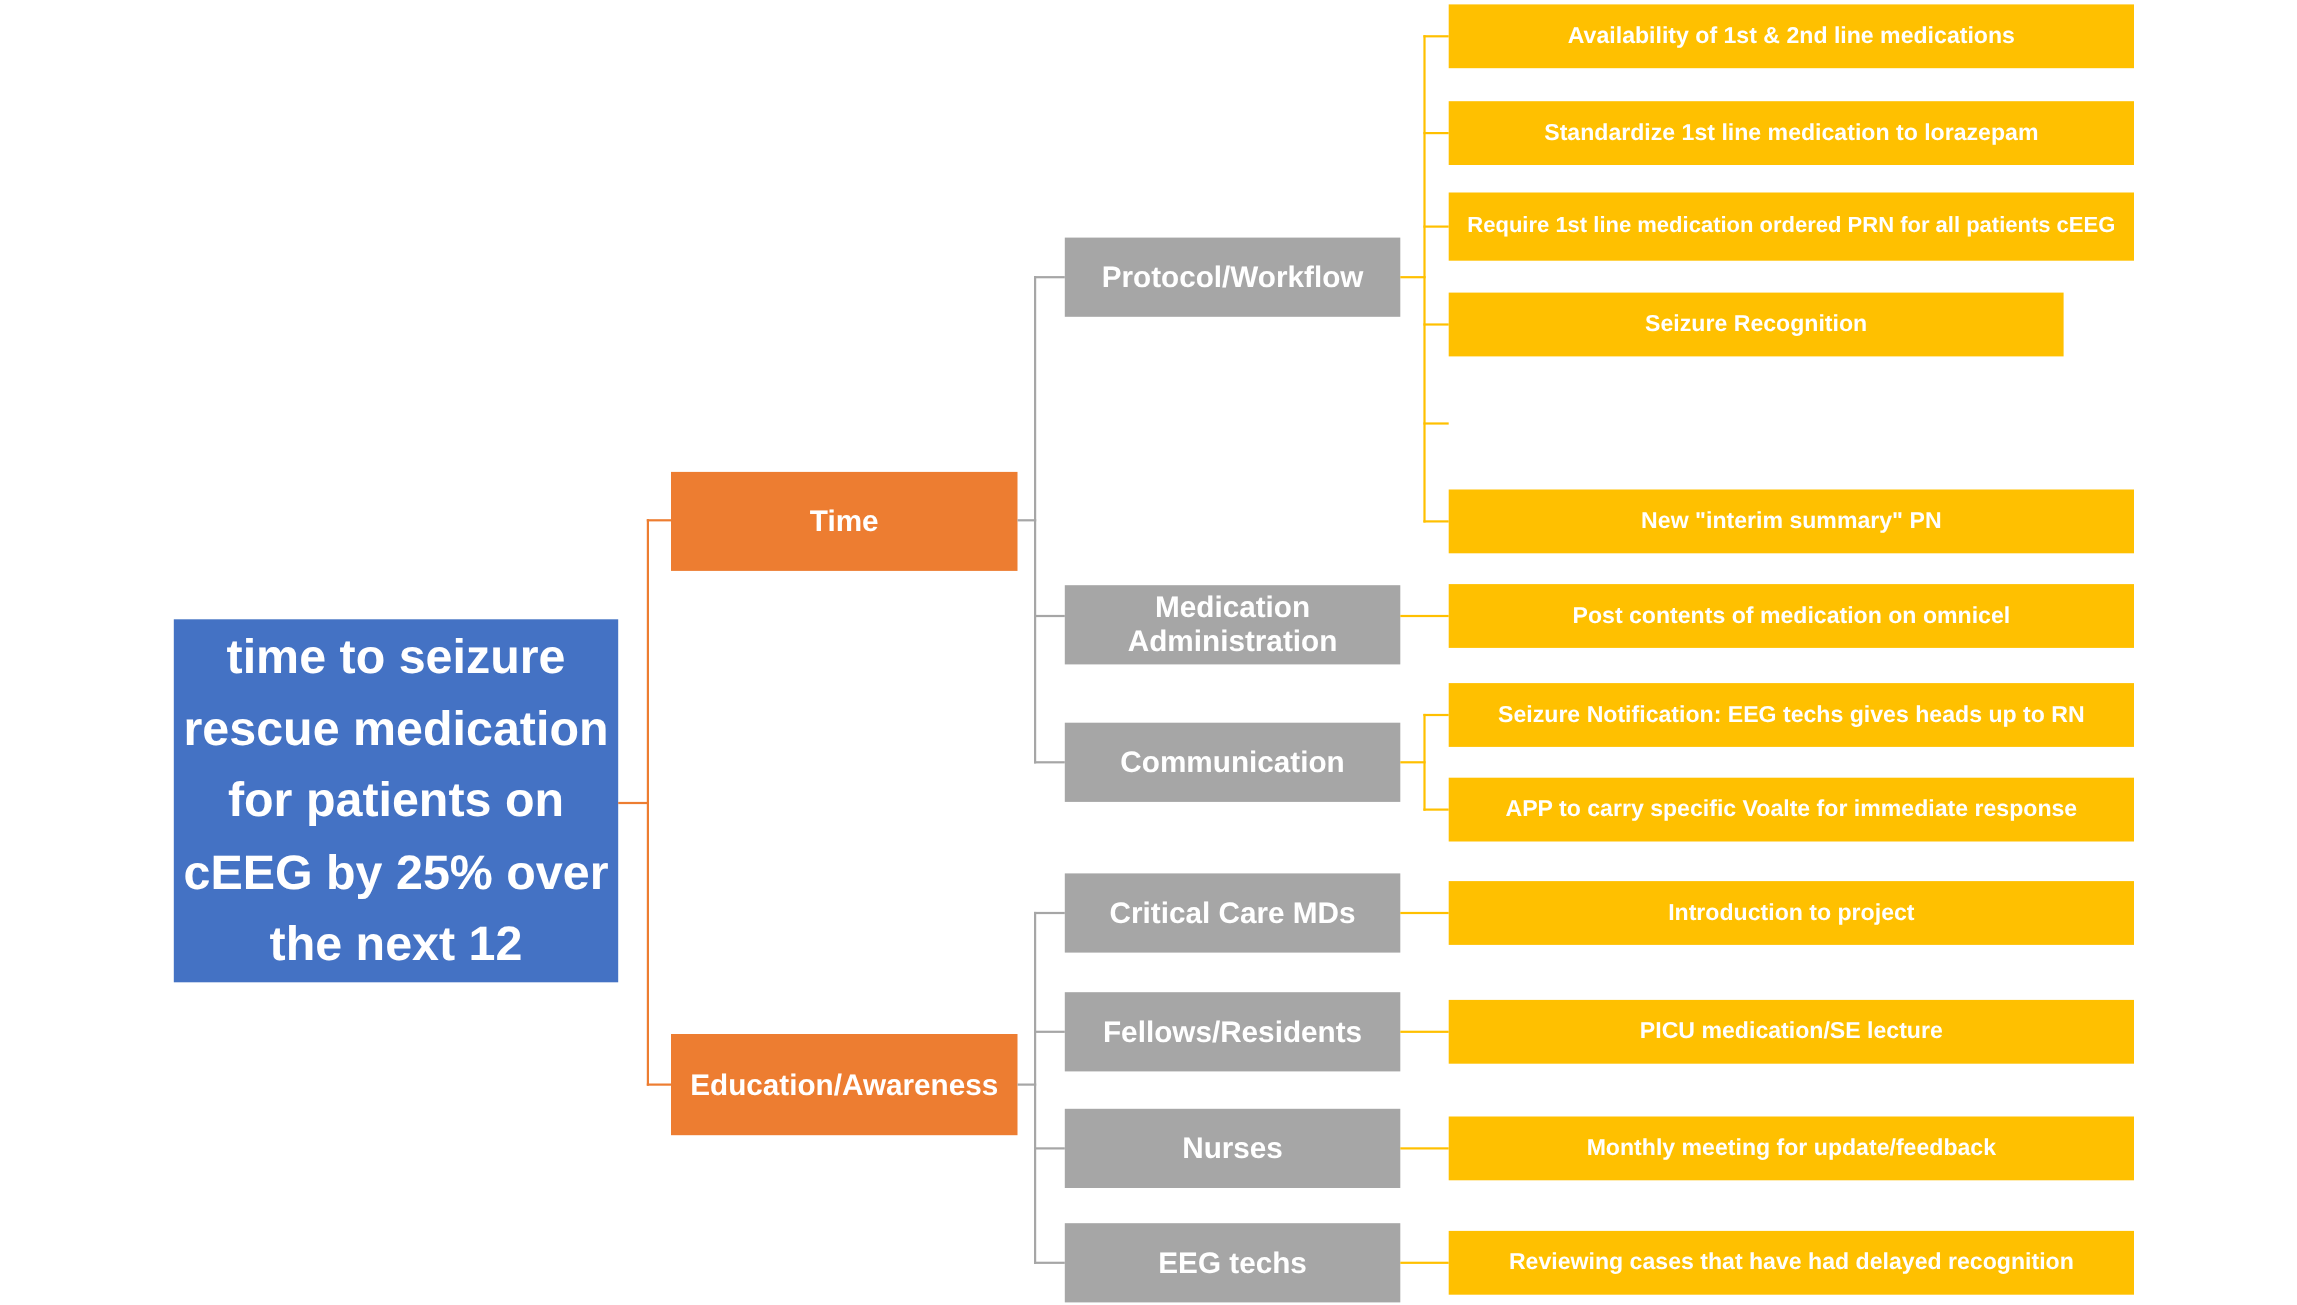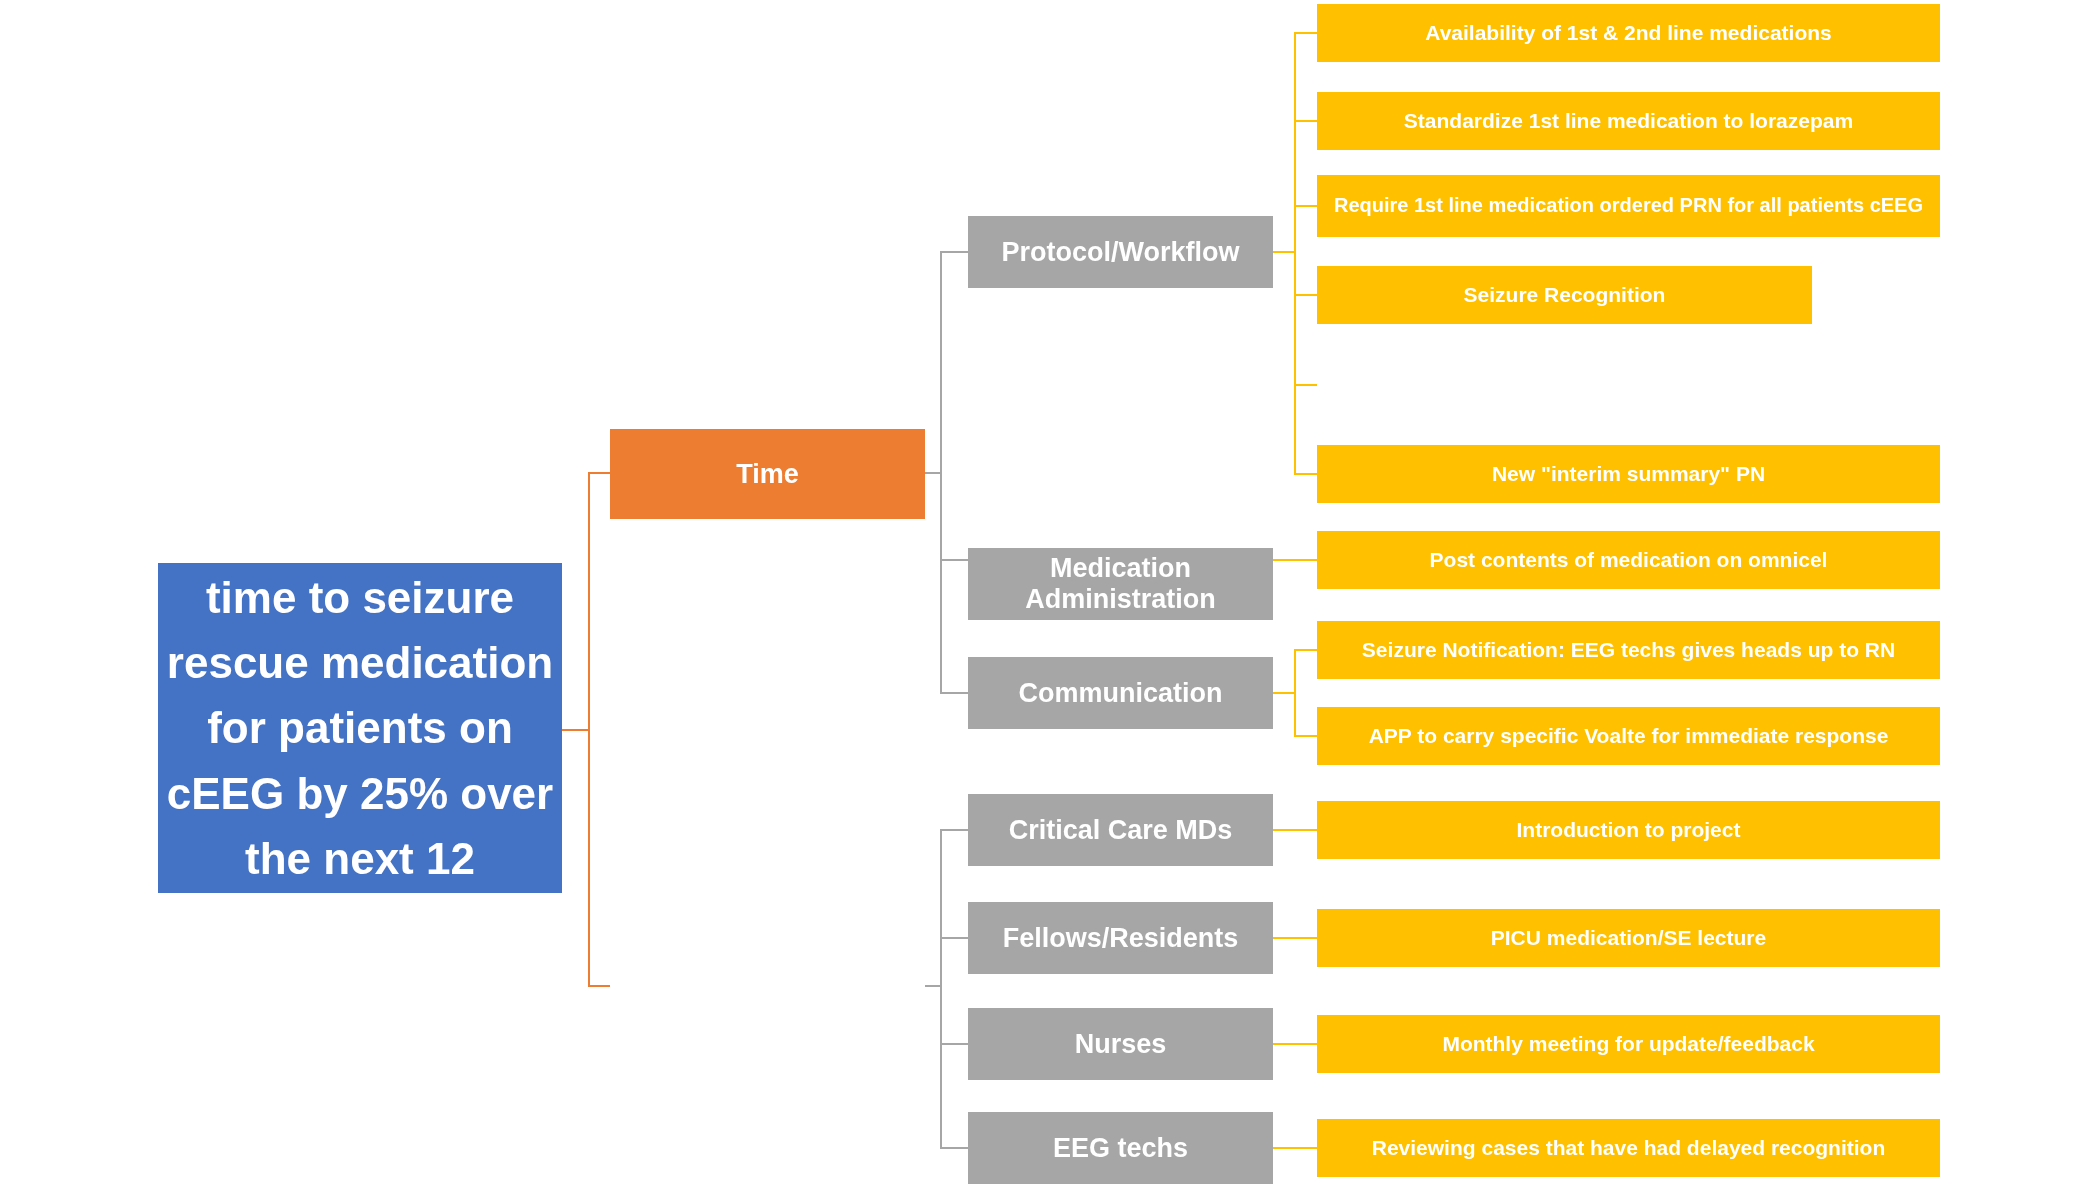--- a/index.html
+++ b/index.html
@@ -42,33 +42,34 @@
   .c-gold{background:var(--intervention,#FFC000);}
 </style>
 </head>
 <body>
 
 <div id="canvas">
 
   <div class="box aim" style="left:158px;top:563px;width:404px;height:330px">Decrease median time to seizure rescue medication for patients on cEEG by 25% over the next 12 months</div>
 
   <div class="box primary" style="left:610px;top:429px;width:315px;height:90px">Time</div>
+  <div class="box primary" style="left:610px;top:940px;width:315px;height:92px">Education/Awareness</div>
 
   <div class="box secondary" style="left:968px;top:216px;width:305px;height:72px">Protocol/Workflow</div>
-  <div class="box secondary" style="left:968px;top:548px;width:305px;height:72px">Medication Administration</div>
+  <div class="box secondary" style="left:968px;top:532px;width:305px;height:72px">Medication Administration</div>
   <div class="box secondary" style="left:968px;top:657px;width:305px;height:72px">Communication</div>
   <div class="box secondary" style="left:968px;top:794px;width:305px;height:72px">Critical Care MDs</div>
   <div class="box secondary" style="left:968px;top:902px;width:305px;height:72px">Fellows/Residents</div>
   <div class="box secondary" style="left:968px;top:1008px;width:305px;height:72px">Nurses</div>
   <div class="box secondary" style="left:968px;top:1112px;width:305px;height:72px">EEG techs</div>
 
   <div class="box leaf" style="left:1317px;top:4px;width:623px;height:58px">Availability of 1st &amp; 2nd line medications</div>
   <div class="box leaf" style="left:1317px;top:92px;width:623px;height:58px">Standardize 1st line medication to lorazepam</div>
   <div class="box leaf" style="left:1317px;top:175px;width:623px;height:62px;font-size:20px">Require 1st line medication ordered PRN for all patients cEEG</div>
-  <div class="box leaf" style="left:1317px;top:266px;width:495px;height:58px">Seizure Recognition</div>
+  <div class="box leaf" style="left:1317px;top:266px;width:559px;height:58px">Seizure Recognition</div>
   <div class="box leaf" style="left:1317px;top:445px;width:623px;height:58px">New "interim summary" PN</div>
 
   <div class="box leaf" style="left:1317px;top:531px;width:623px;height:58px">Post contents of medication on omnicel</div>
 
   <div class="box leaf" style="left:1317px;top:621px;width:623px;height:58px">Seizure Notification: EEG techs gives heads up to RN</div>
   <div class="box leaf" style="left:1317px;top:707px;width:623px;height:58px">APP to carry specific Voalte for immediate response</div>
 
   <div class="box leaf" style="left:1317px;top:801px;width:623px;height:58px">Introduction to project</div>
   <div class="box leaf" style="left:1317px;top:909px;width:623px;height:58px">PICU medication/SE lecture</div>
   <div class="box leaf" style="left:1317px;top:1015px;width:623px;height:58px">Monthly meeting for update/feedback</div>

